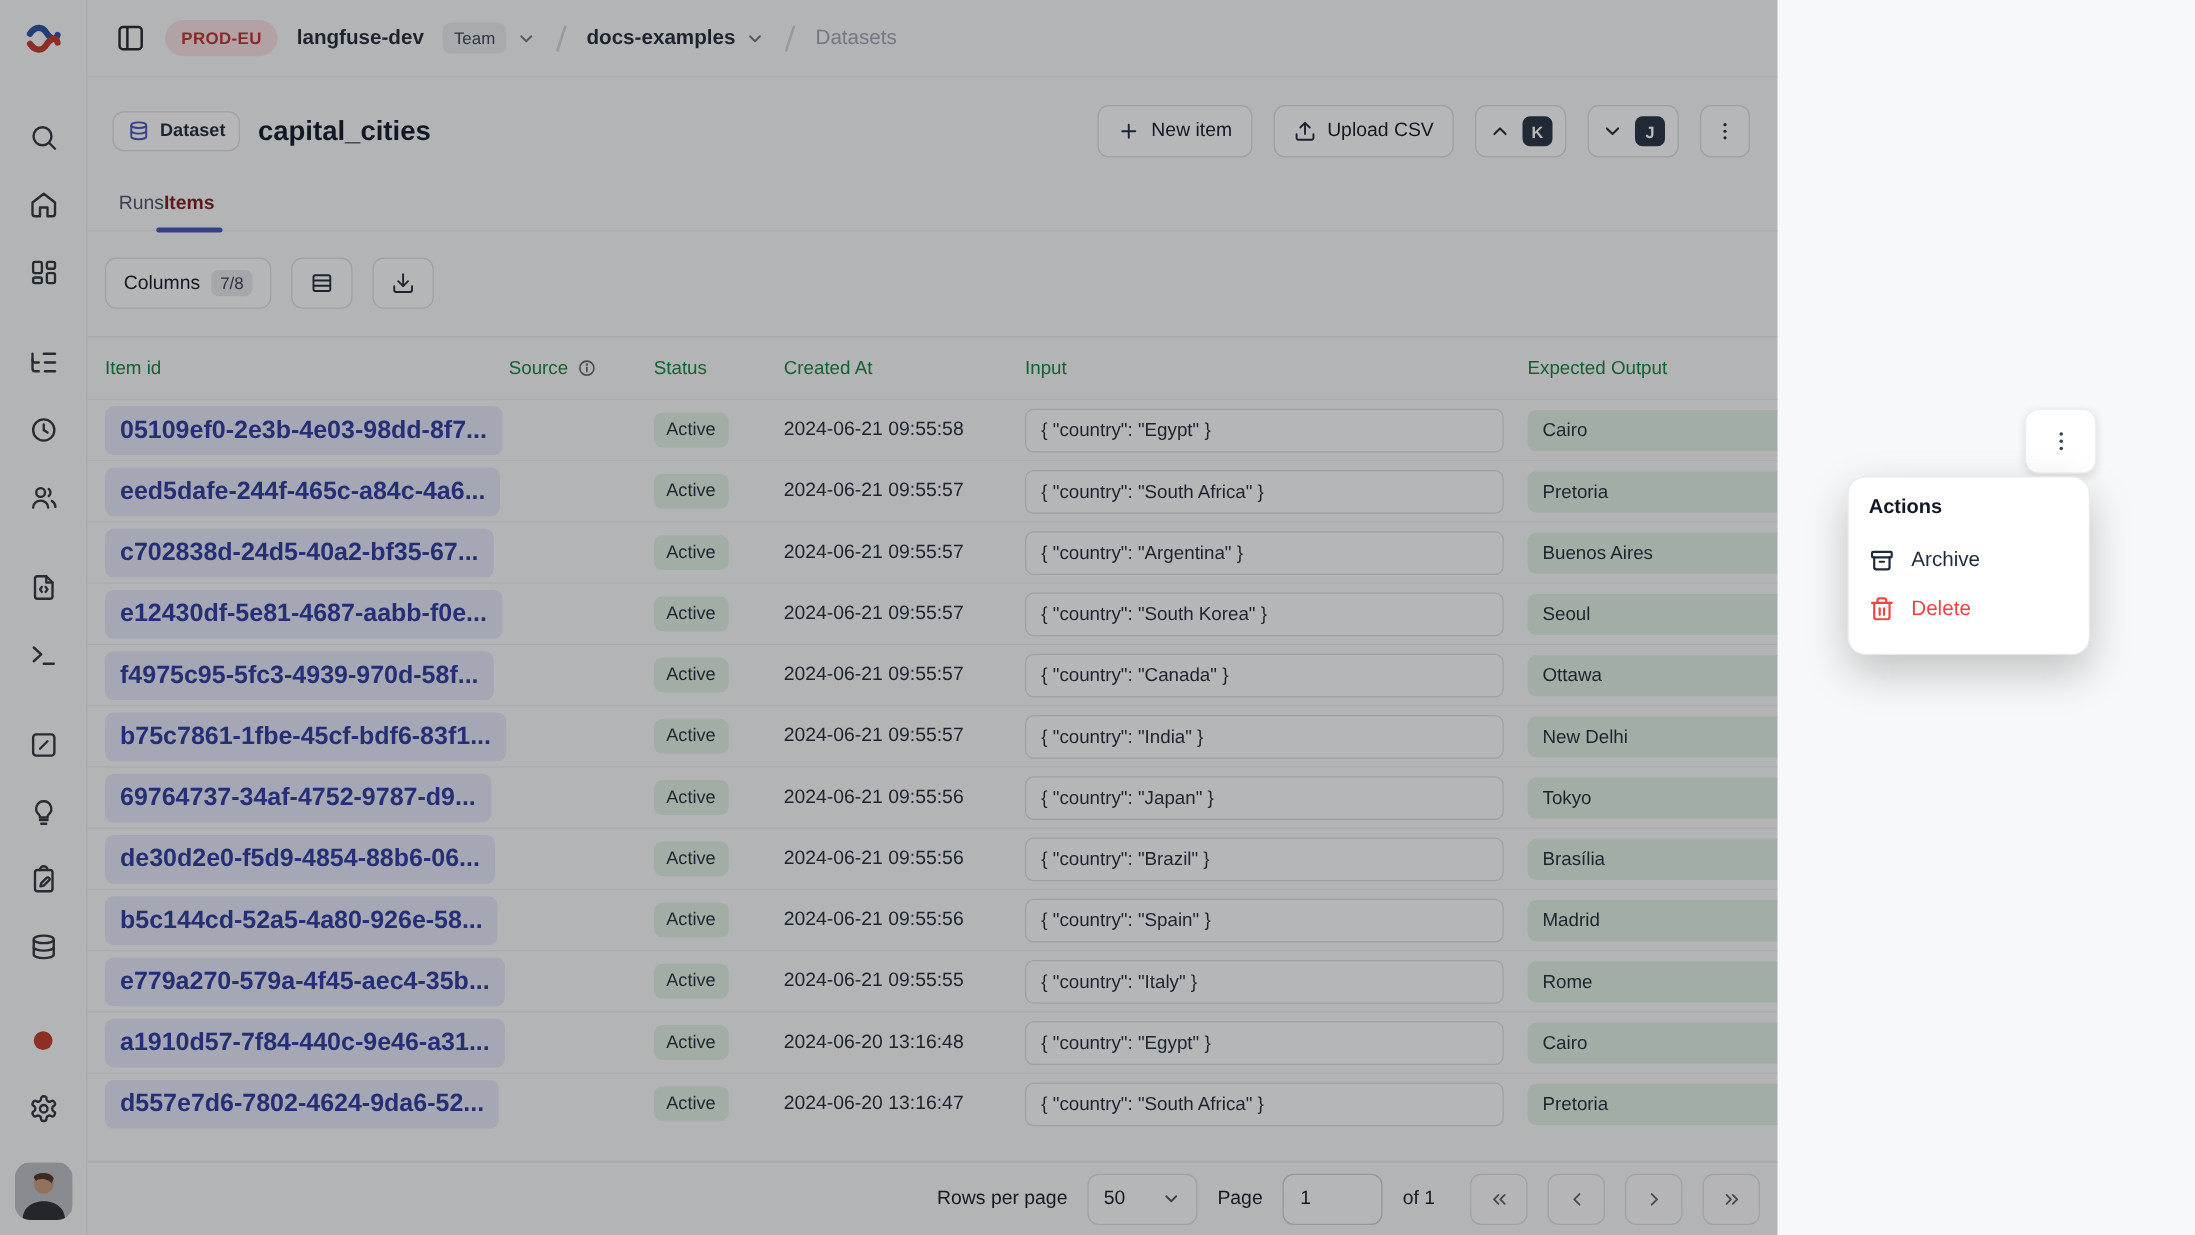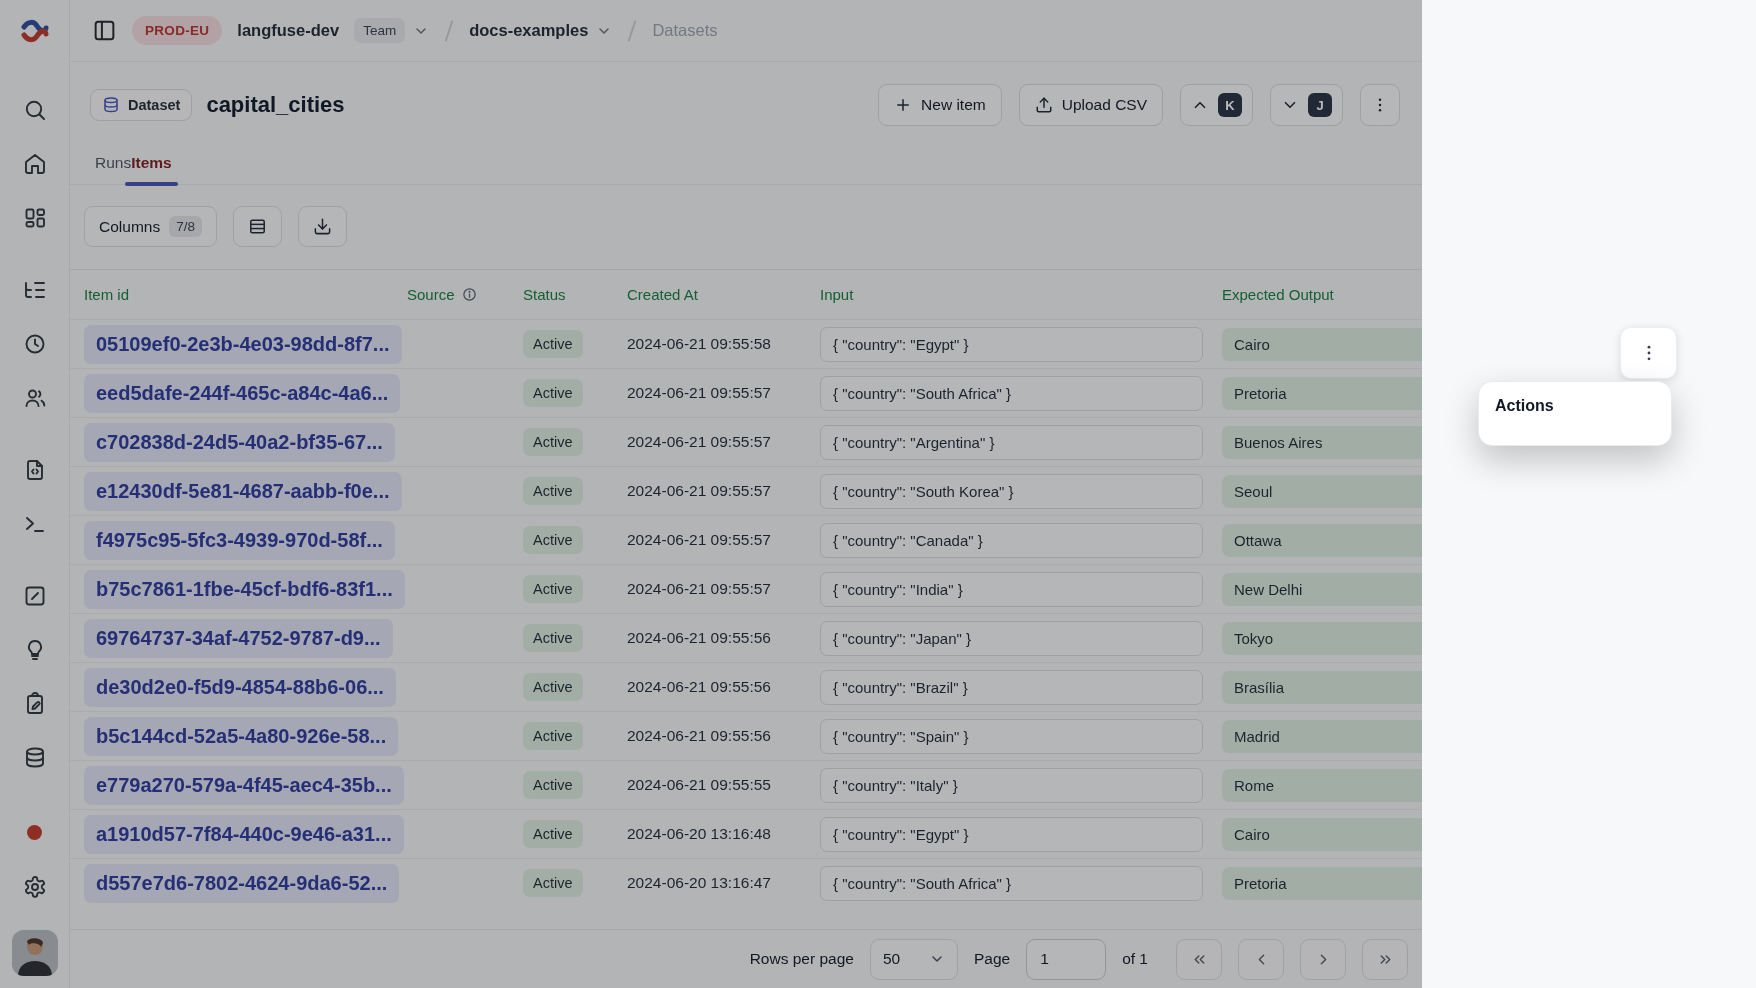--- a/index.html
+++ b/index.html
@@ -690,15 +690,35 @@
   <button class="float-trigger">
     <svg viewBox="0 0 24 24" fill="currentColor">
         <circle cx="12" cy="5" r="1.7"></circle>
         <circle cx="12" cy="12" r="1.7"></circle>
         <circle cx="12" cy="19" r="1.7"></circle>
       </svg>
   </button>
 
   <div class="menu">
     <div class="menu-title">Actions</div>
+    <div>
+        <div class="menu-item">
+          <svg viewBox="0 0 24 24" fill="none" stroke="currentColor" stroke-width="2" stroke-linecap="round" stroke-linejoin="round">
+            <rect x="3" y="4" width="18" height="5" rx="1"></rect>
+            <path d="M5 9v9a2 2 0 0 0 2 2h10a2 2 0 0 0 2-2V9"></path>
+            <line x1="10" y1="13" x2="14" y2="13"></line>
+          </svg>
+          <span>Archive</span>
+        </div>
+        <div class="menu-item danger">
+          <svg viewBox="0 0 24 24" fill="none" stroke="currentColor" stroke-width="2" stroke-linecap="round" stroke-linejoin="round">
+            <path d="M3 6h18"></path>
+            <path d="M19 6v13a2 2 0 0 1-2 2H7a2 2 0 0 1-2-2V6"></path>
+            <path d="M8 6V4a2 2 0 0 1 2-2h4a2 2 0 0 1 2 2v2"></path>
+            <line x1="10" y1="11" x2="10" y2="17"></line>
+            <line x1="14" y1="11" x2="14" y2="17"></line>
+          </svg>
+          <span>Delete</span>
+        </div>
+      </div>
   </div>
 
 </div>
 
 </body></html>

